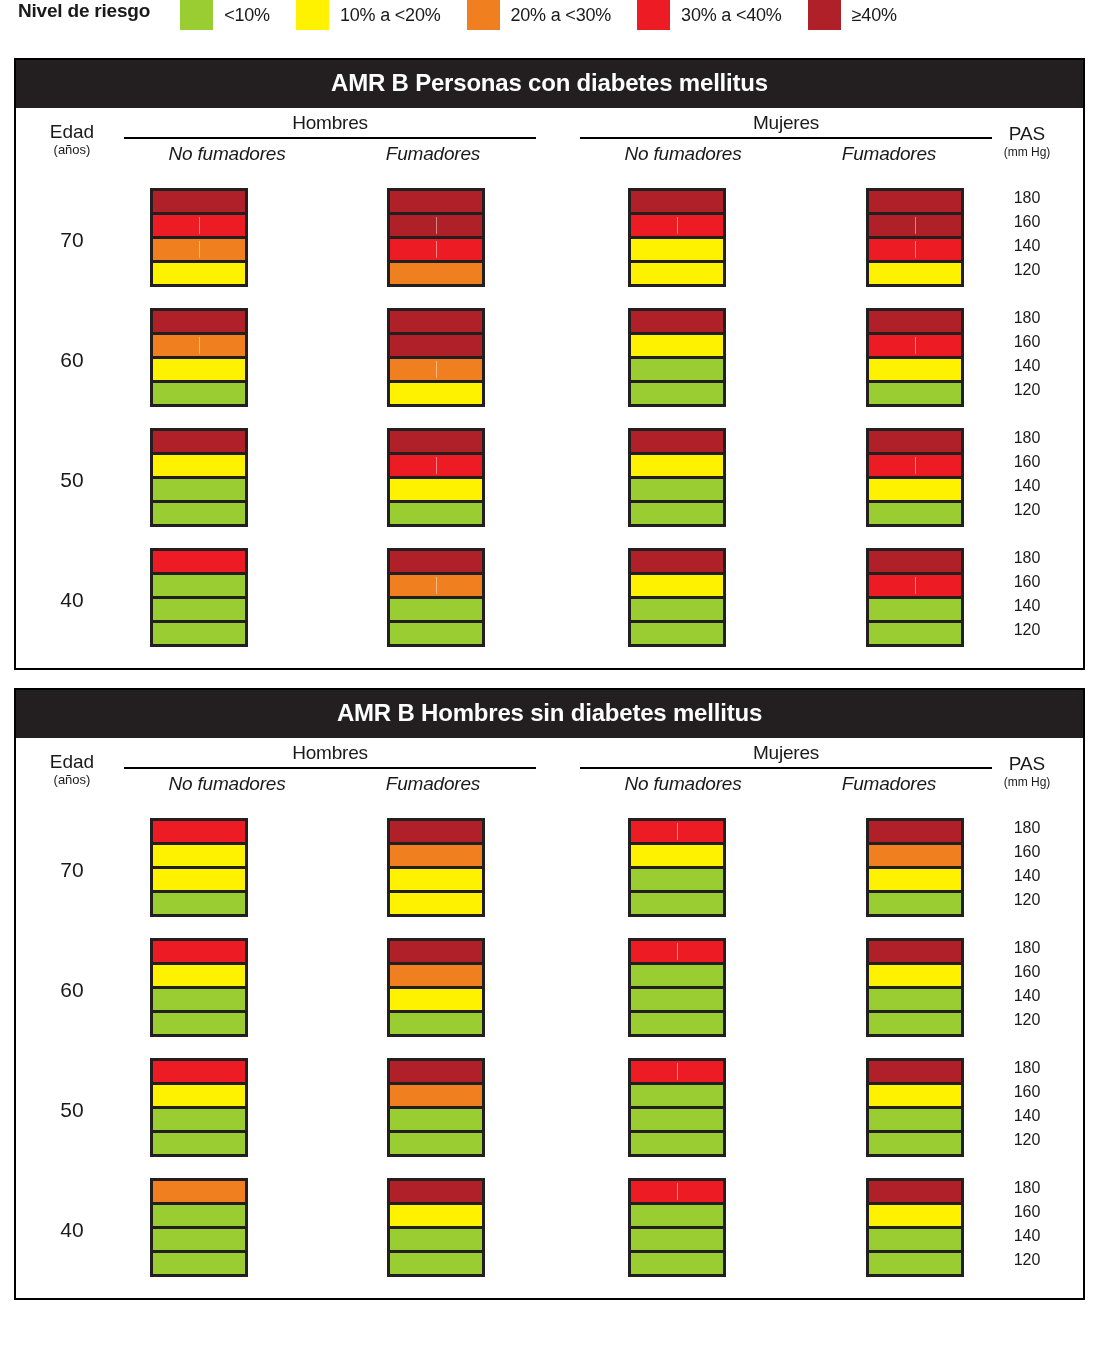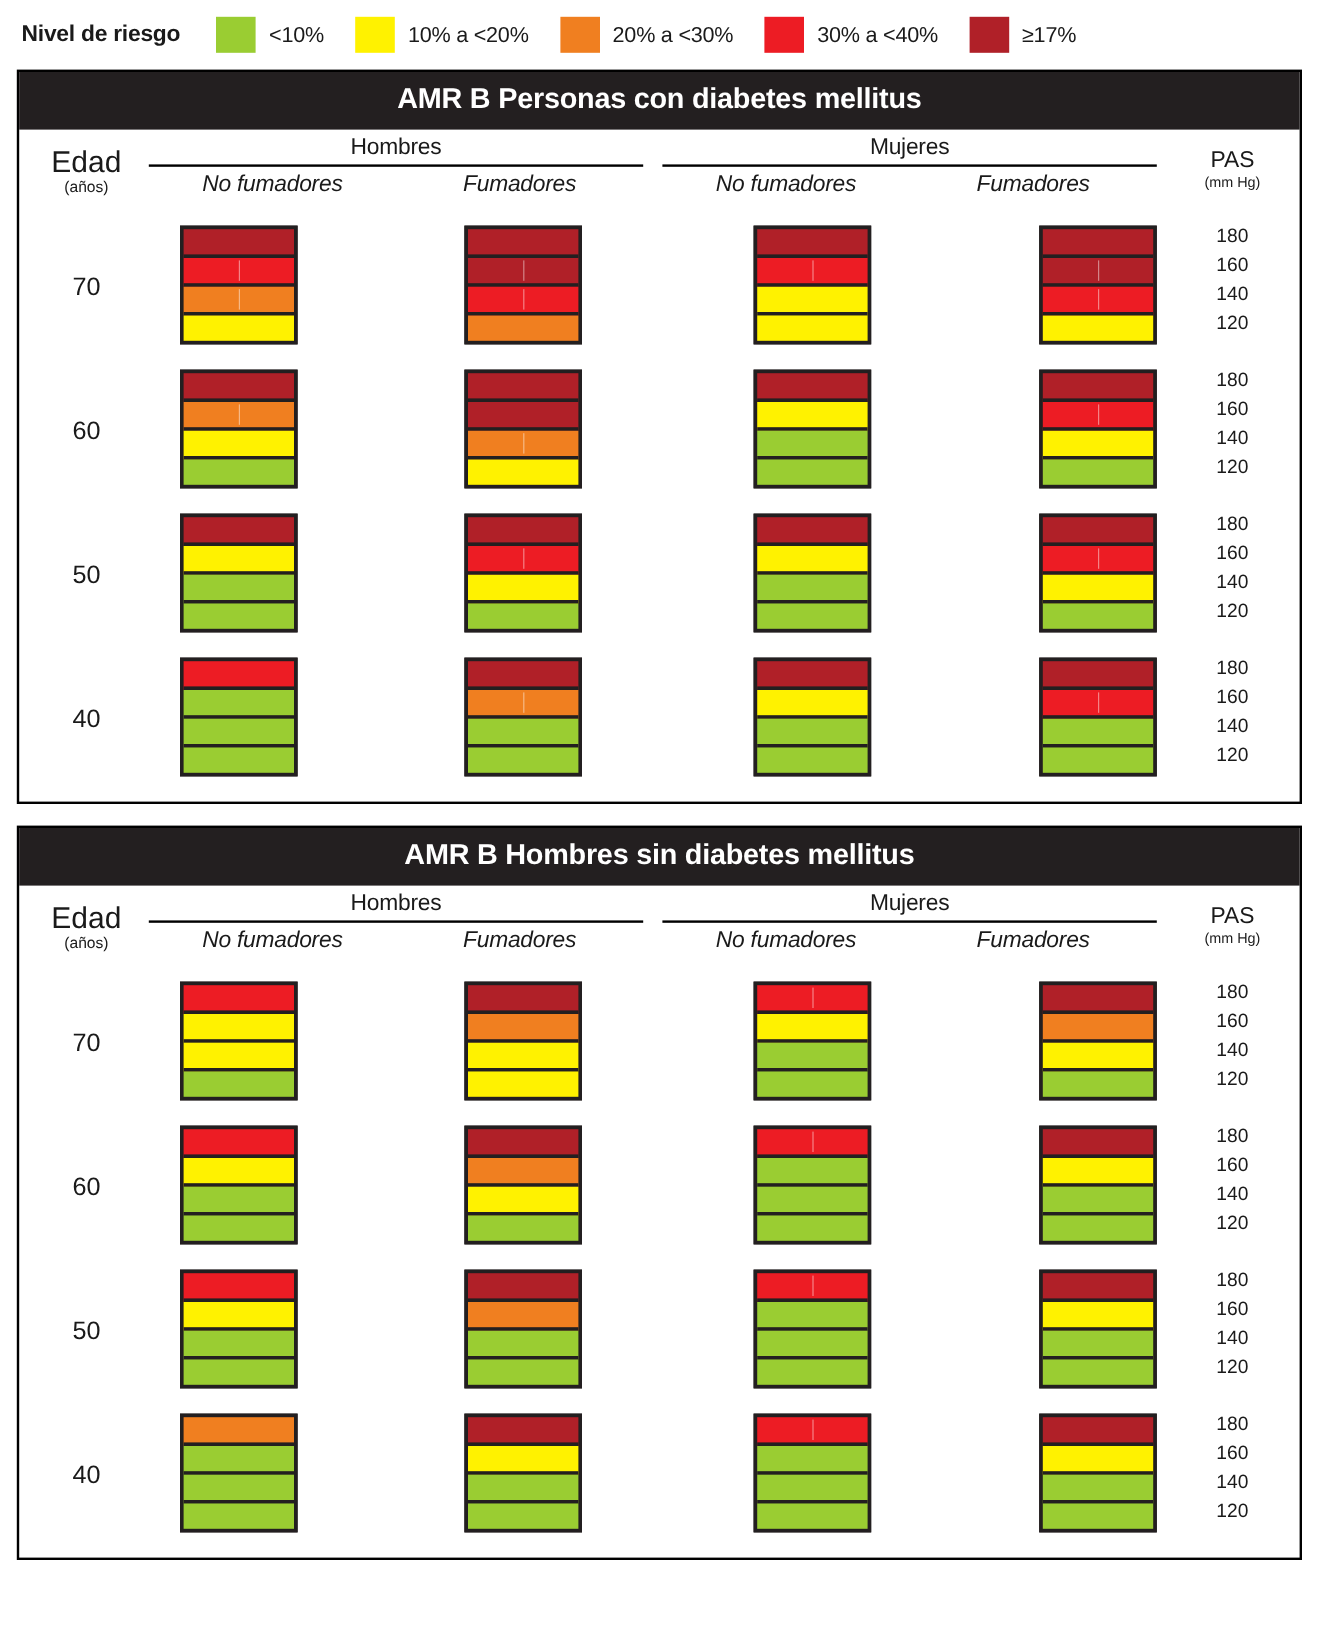--- a/index.html
+++ b/index.html
@@ -13,21 +13,21 @@
   .page{
     width:1099px;
     position:relative;
     padding:0;
     box-sizing:border-box;
   }
 
   
   .legend{
     display:flex;
-    align-items:center;
+    align-items:flex-start;
     height:58px;
     padding-left:18px;
     box-sizing:border-box;
   }
   .legend-title{
     font-size:19px;
     font-weight:bold;
     letter-spacing:-0.2px;
     margin-right:30px;
     white-space:nowrap;
@@ -76,21 +76,21 @@
     height:72px;
   }
   .head-edad{
     position:absolute;
     left:20px;
     top:14px;
     width:72px;
     text-align:center;
     line-height:1.05;
   }
-  .head-edad .big{font-size:25px;display:block;}
+  .head-edad .big{font-size:19px;display:block;}
   .head-edad .small{font-size:13px;display:block;margin-top:1px;}
 
   .head-pas{
     position:absolute;
     right:16px;
     top:16px;
     width:80px;
     text-align:center;
     line-height:1.05;
   }
@@ -174,21 +174,21 @@
     background:rgba(255,255,255,0.45);
   }
 
   
   .col0{left:134px;}
   .col1{left:371px;}
   .col2{left:612px;}
   .col3{left:850px;}
 
   .grp-men{left:108px;width:412px;}
-  .grp-women{left:536px;width:412px;}
+  .grp-women{left:564px;width:412px;}
 </style>
 </head>
 <body>
 
 <div class="page">
 
   <div class="legend">
     <div class="legend-title">Nivel de riesgo</div>
     <div class="legend-items" style="display:flex;align-items:center;">
         <div class="legend-item">
@@ -202,21 +202,21 @@
         <div class="legend-item">
           <div class="legend-swatch" style="background: rgb(240, 127, 32);"></div>
           <div class="legend-label">20% a &lt;30%</div>
         </div>
         <div class="legend-item">
           <div class="legend-swatch" style="background: rgb(237, 28, 36);"></div>
           <div class="legend-label">30% a &lt;40%</div>
         </div>
         <div class="legend-item">
           <div class="legend-swatch" style="background: rgb(176, 32, 40);"></div>
-          <div class="legend-label">≥17%</div>
+          <div class="legend-label">≥40%</div>
         </div>
       </div>
   </div>
 
   <div id="panels">
       <div class="panel">
         <div class="panel-title">AMR B Personas con diabetes mellitus</div>
         <div class="panel-body">
           <div class="head">
             <div class="head-edad">

